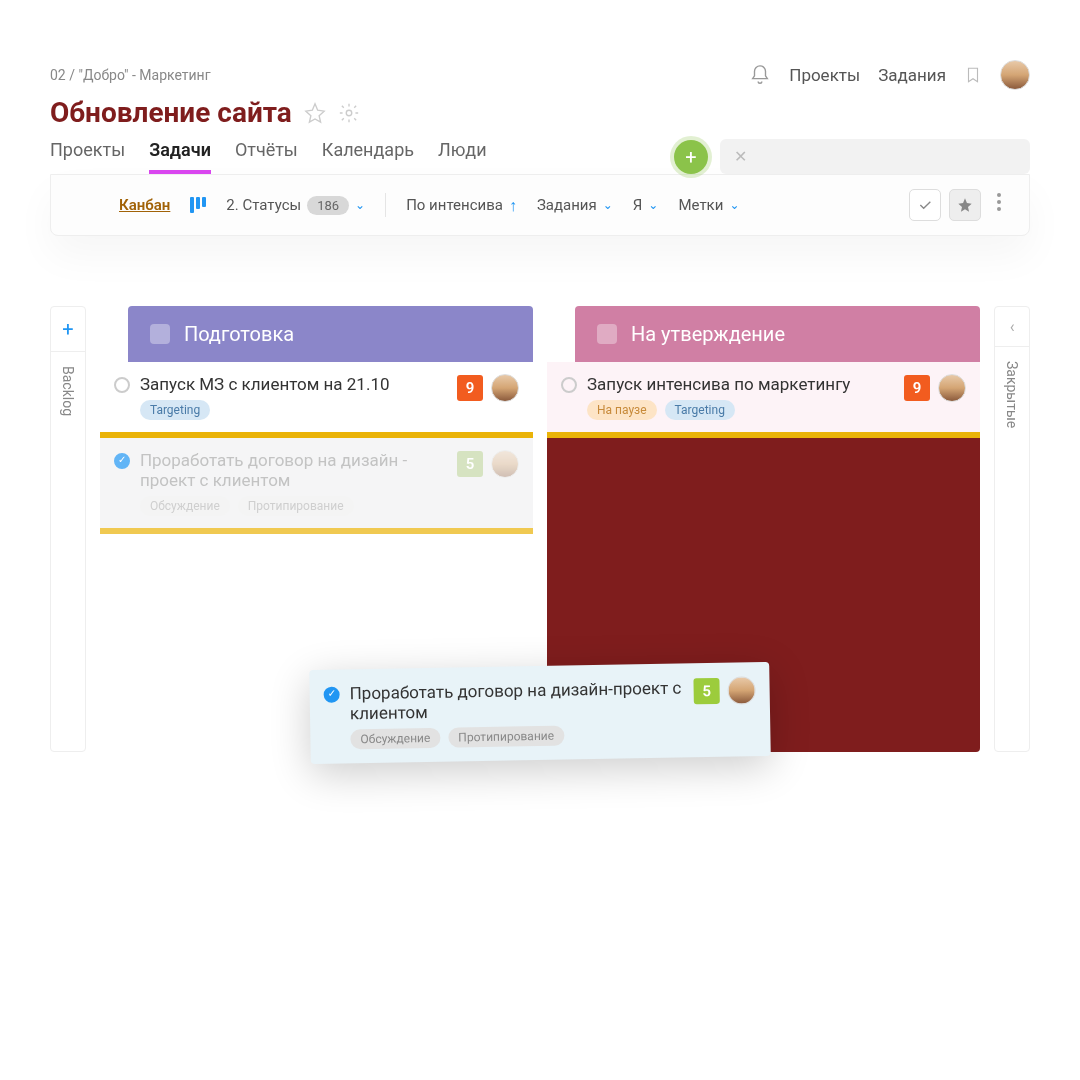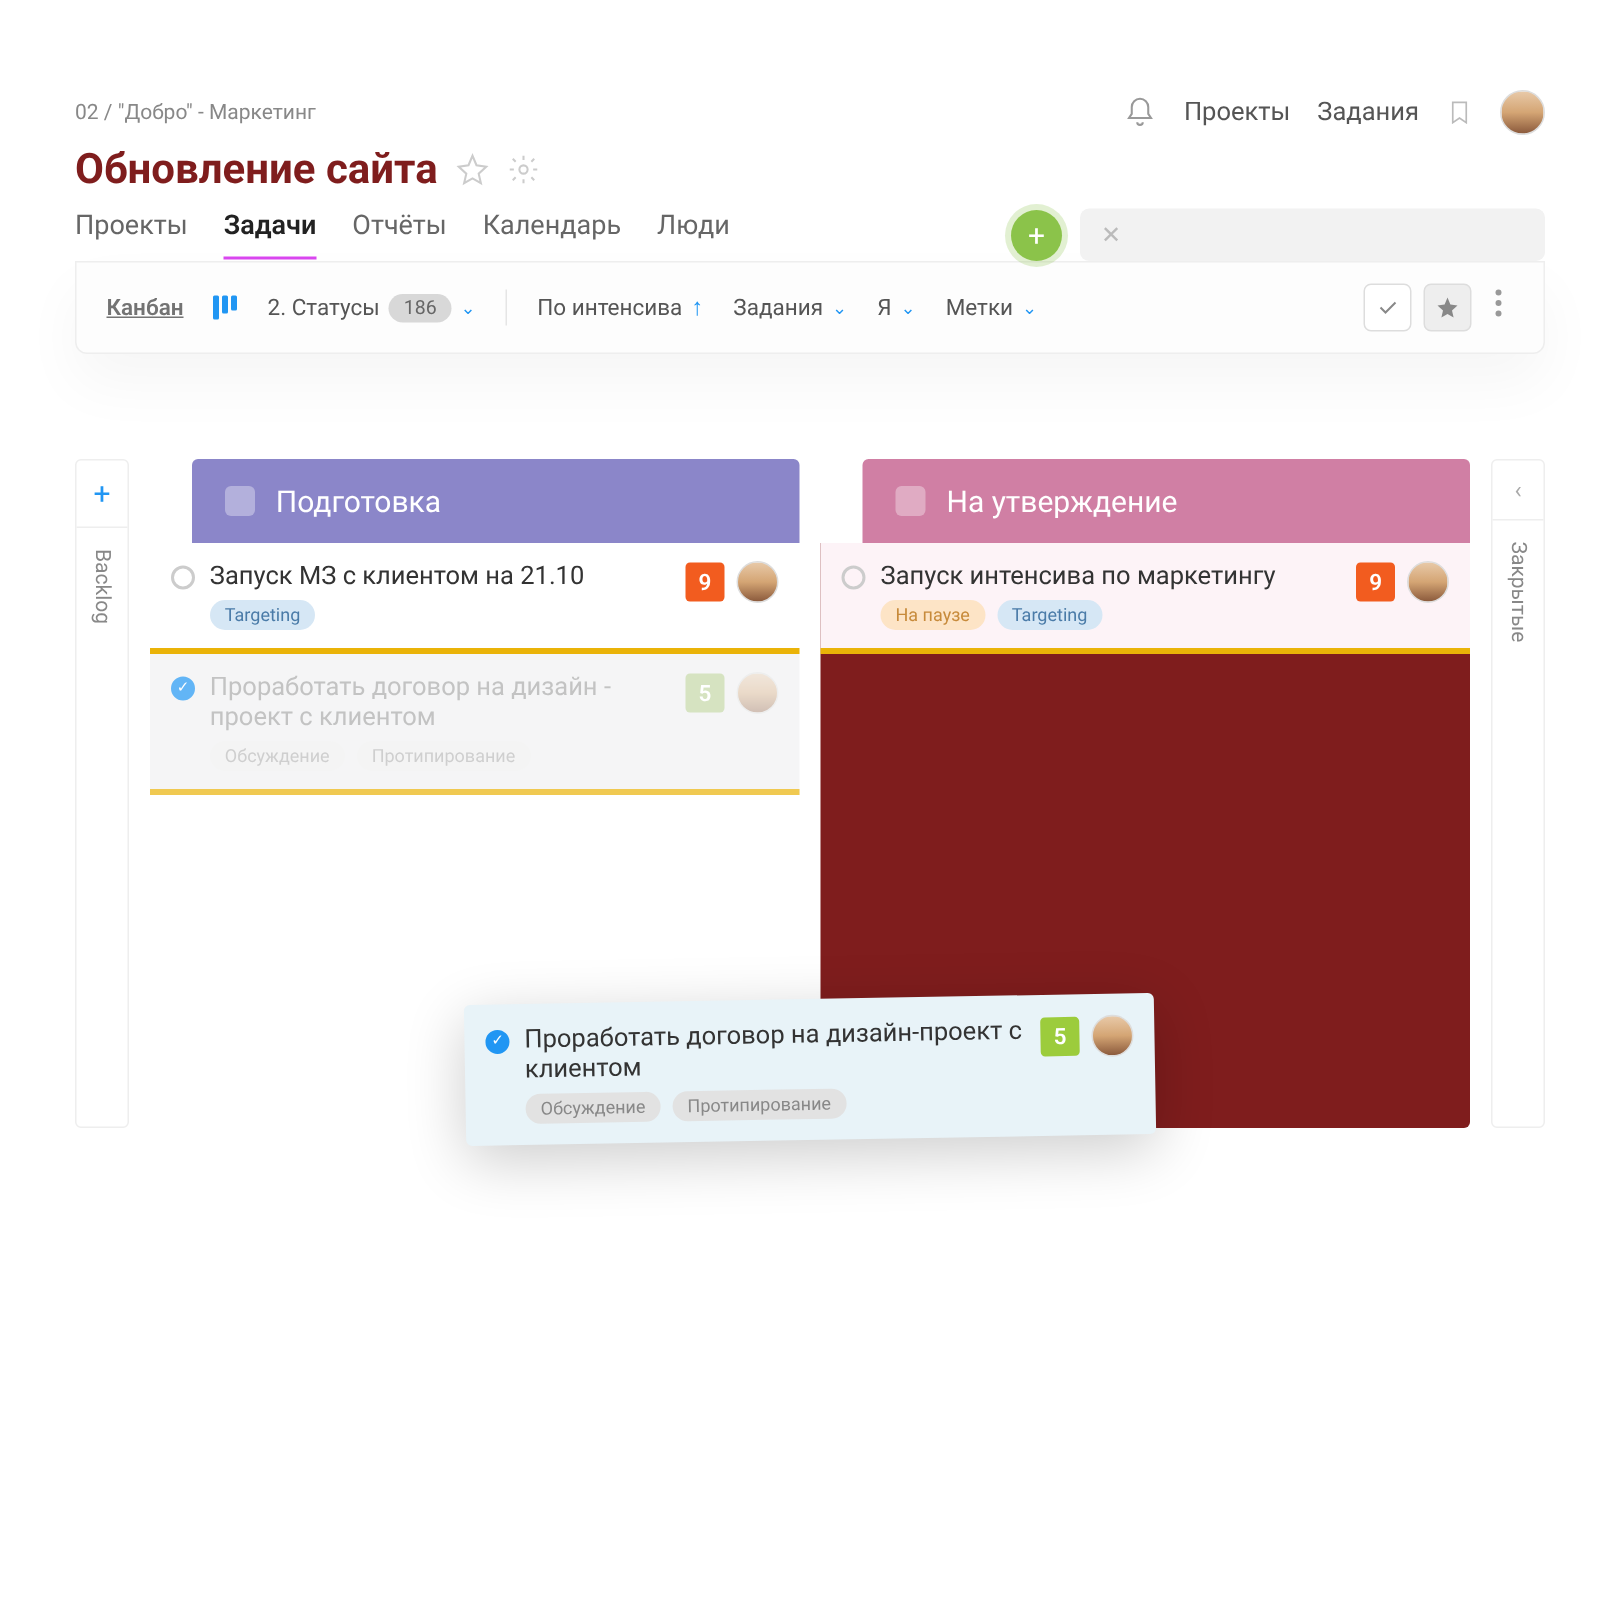--- a/index.html
+++ b/index.html
@@ -15,30 +15,30 @@
 .bookmark-icon { width: 18px; height: 24px; }
 .avatar { width: 30px; height: 30px; border-radius: 50%; background: linear-gradient(180deg,#e8c9a8 0%,#d4a574 50%,#8b5a3c 100%); border:1px solid #ddd; }
 
 .title-row { display: flex; align-items: center; gap: 12px; margin-top: 6px; }
 .page-title { font-size: 28px; color: #7f1d1d; font-weight: 700; }
 .icon-btn { color: #bbb; cursor: pointer; }
 
 .tabs-row { display: flex; align-items: center; justify-content: space-between; margin-top: 10px; }
 .tabs { display: flex; gap: 24px; }
 .tab { color: #666; font-size: 18px; padding-bottom: 10px; cursor: pointer; }
-.tab.active { color: #222; font-weight: 600; border-bottom: 2px solid #d946ef; }
+.tab.active { color: #222; font-weight: 600; border-bottom: 4px solid #d946ef; }
 .tabs-right { display: flex; align-items: center; gap: 12px; }
 .add-btn { width: 34px; height: 34px; border-radius: 50%; background: #8bc34a; display:flex; align-items:center; justify-content:center; color:#fff; font-size:20px; cursor:pointer; box-shadow: 0 0 0 4px rgba(139,195,74,0.25);}
 .search-box { background: #f2f2f2; border-radius: 6px; padding: 8px 14px; width: 310px; display:flex; align-items:center; justify-content:space-between;}
 .search-box input { border:none; background:transparent; outline:none; font-size:15px; color:#999; width:100%;}
 .clear-icon { color:#bbb; cursor:pointer; }
 
 .toolbar { background: #fdfdfd; border:1px solid #eee; border-radius: 0 0 8px 8px; padding: 14px 20px; margin-top: 0; display:flex; align-items:center; gap: 20px; box-shadow: 0 20px 40px rgba(0,0,0,0.04);}
 .toolbar-item { display:flex; align-items:center; gap:6px; color:#555; font-size:15px; cursor:pointer; }
-.toolbar-item.active { color:#737373; font-weight:600; text-decoration: underline;}
+.toolbar-item.active { color:#a16207; font-weight:600; text-decoration: underline; margin-left: 48px;}
 .kanban-icon { display:flex; gap:2px; }
 .kanban-icon span { width:4px; height:16px; background:#2196f3; border-radius:1px;}
 .kanban-icon span:nth-child(2){height:12px;}
 .kanban-icon span:nth-child(3){height:10px;}
 .badge-count { background:#d8d8d8; color:#666; border-radius:10px; padding:2px 10px; font-size:13px;}
 .chevron { color:#2196f3; font-size:12px; }
 .toolbar-sep { width:1px; height:24px; background:#e5e5e5; }
 .arrow-up { color:#2196f3; font-size:16px;}
 .toolbar-right { margin-left:auto; display:flex; gap:8px;}
 .sq-btn { width:32px; height:32px; border:1px solid #ddd; border-radius:5px; background:#fff; display:flex; align-items:center; justify-content:center; cursor:pointer; color:#888;}
@@ -55,21 +55,21 @@
 .side-tab-right .vtext { writing-mode: vertical-rl; color:#888; font-size:14px; padding:14px 0;}
 
 .column { width: 460px; }
 .col-header { padding: 16px 22px; border-radius:4px 4px 0 0; display:flex; align-items:center; gap:14px; color:#fff; font-size:20px;margin-left:28px;}
 .col-header .sq { width:20px; height:20px; border-radius:4px; background:rgba(255,255,255,0.35);}
 .col-purple { background:#8b86c9; }
 .col-pink { background:#d07fa4; }
 .col-body { min-height:390px; }
 .col-body.pink-bg { background:#7f1d1d; border-radius:0 0 4px 4px;}
 
-.card { background:#fff; border-bottom:4px solid #eab308; padding:12px 14px; display:flex; align-items:flex-start; gap:10px;}
+.card { background:#fff; border-bottom:6px solid #eab308; padding:12px 14px; display:flex; align-items:flex-start; gap:10px;}
 .card.dimmed { background:#f1f2f3; opacity:0.7;}
 .card.pink-card { background:#fdf3f7; }
 .circle { width:16px; height:16px; border:2px solid #ccc; border-radius:50%; flex-shrink:0; margin-top:3px;}
 .circle.checked { background:#2196f3; border-color:#2196f3; position:relative;}
 .circle.checked::after{content:"✓"; color:#fff; font-size:10px; position:absolute; top:-1px; left:2px;}
 .card-main { flex:1; }
 .card-title { font-size:17px; color:#333; }
 .card-title.grey { color:#aaa; }
 .tags { display:flex; gap:8px; margin-top:6px; flex-wrap:wrap;}
 .tag { font-size:12px; padding:3px 10px; border-radius:10px; }

